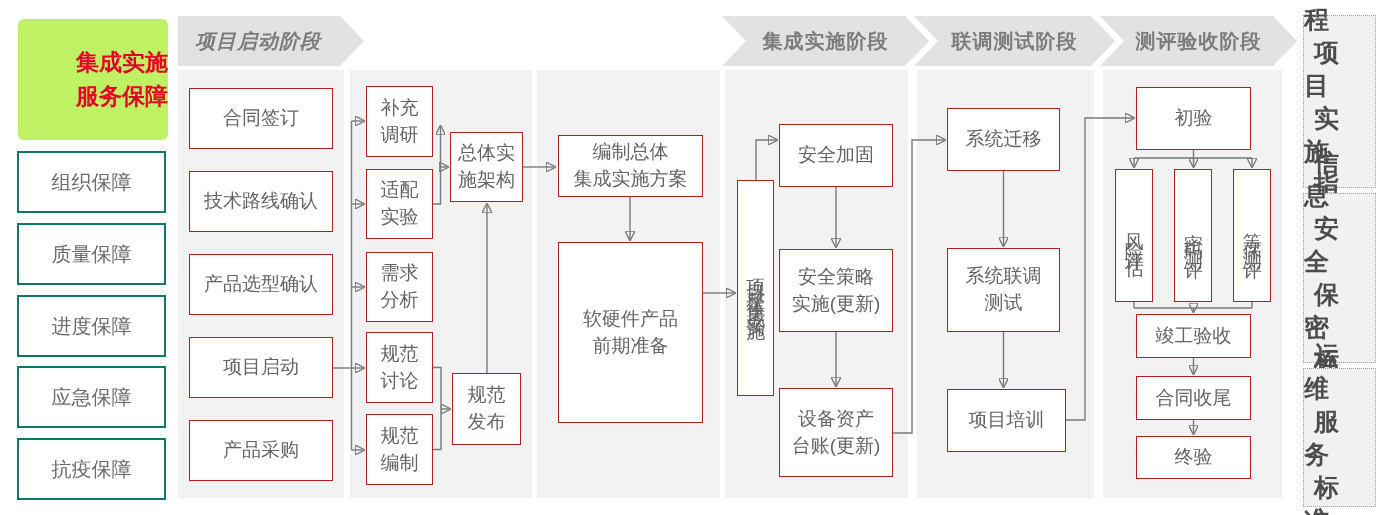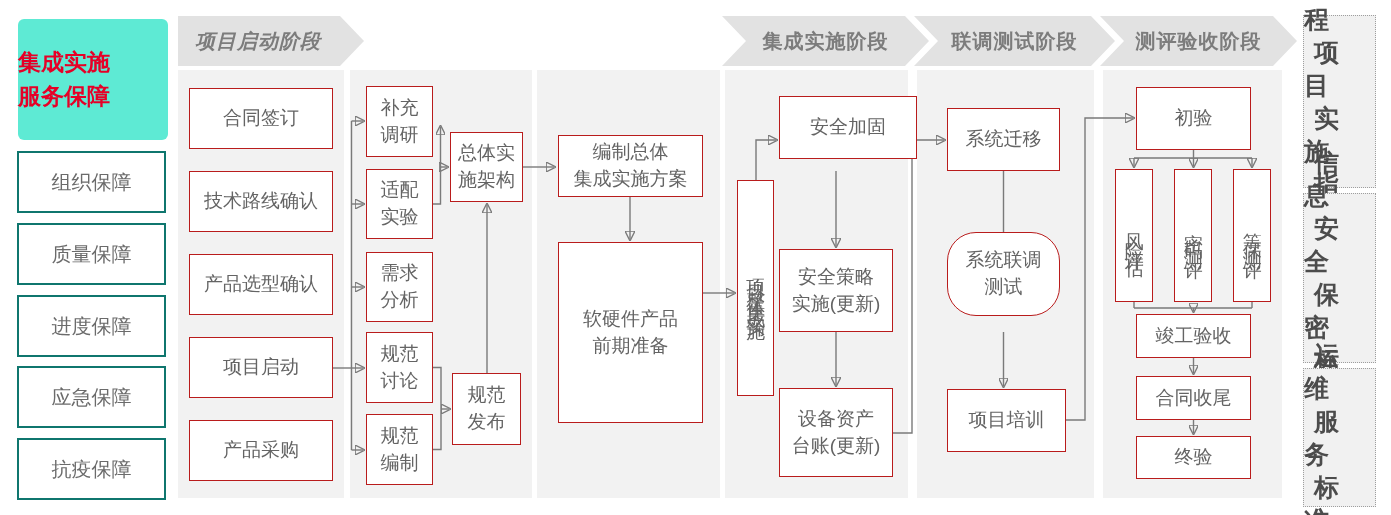--- a/index.html
+++ b/index.html
@@ -10,23 +10,23 @@
         font-weight:bold;font-size:20px;letter-spacing:1px;display:flex;align-items:center;
         justify-content:center;box-sizing:border-box;padding:0 26px 0 26px;
         clip-path:polygon(0 0,calc(100% - 24px) 0,100% 50%,calc(100% - 24px) 100%,0 100%,24px 50%);}
   .band.first{clip-path:polygon(0 0,calc(100% - 24px) 0,100% 50%,calc(100% - 24px) 100%,0 100%);
         padding-left:0;font-style:italic;}
   .node{position:absolute;box-sizing:border-box;background:#ffffff;border:1px solid #b91c1c;
         color:#646464;font-size:19px;line-height:1.4;display:flex;flex-direction:column;
         align-items:center;justify-content:center;text-align:center;}
   .vnode span{writing-mode:vertical-rl;text-orientation:upright;letter-spacing:6px;}
   .vnode.eval span{letter-spacing:9px;}
-  .side-title{position:absolute;box-sizing:border-box;background:#5eead4;border-radius:6px;
+  .side-title{position:absolute;box-sizing:border-box;background:#bef264;border-radius:6px;
         color:#e60027;font-weight:bold;font-size:23px;line-height:1.45;display:flex;
-        flex-direction:column;align-items:flex-start;justify-content:center;text-align:center;}
+        flex-direction:column;align-items:flex-end;justify-content:center;text-align:center;}
   .side-item{position:absolute;box-sizing:border-box;background:#fff;border:2px solid #0f766e;
         color:#6b6b6b;font-size:20px;display:flex;align-items:center;justify-content:center;}
   .std{position:absolute;box-sizing:border-box;background:#f1f1f1;border:1px dotted #9e9e9e;
         color:#4c4c4c;font-weight:bold;font-size:25px;display:flex;flex-direction:column;
         align-items:center;justify-content:center;}
   .std-line{letter-spacing:10px;text-indent:10px;line-height:1.32;}
   svg.wires{position:absolute;left:0;top:0;pointer-events:none;}
   svg.wires path{fill:none;stroke:#7a7a7a;stroke-width:1.4;}
 </style>
 </head>
@@ -162,36 +162,36 @@
       <span>集成实施方案</span>
     </div>
   <div class="node" style="left:558px;top:242px;width:145px;height:181px;">
       <span>软硬件产品</span>
       <span>前期准备</span>
     </div>
 
   <div class="node vnode" style="left:737px;top:180px;width:37px;height:216px;">
       <span>项目整体集成实施</span>
     </div>
-  <div class="node" style="left:779px;top:96px;width:138px;height:63px;">
+  <div class="node" style="left:779px;top:124px;width:114px;height:63px;">
       <span>安全加固</span>
     </div>
   <div class="node" style="left:779px;top:249px;width:114px;height:83px;">
       <span>安全策略</span>
       <span>实施(更新)</span>
     </div>
   <div class="node" style="left:779px;top:388px;width:114px;height:89px;">
       <span>设备资产</span>
       <span>台账(更新)</span>
     </div>
 
   <div class="node" style="left:947px;top:108px;width:113px;height:63px;">
       <span>系统迁移</span>
     </div>
-  <div class="node" style="left:947px;top:232px;width:113px;height:84px;border-radius:29px;">
+  <div class="node" style="left:947px;top:248px;width:113px;height:84px;">
       <span>系统联调</span>
       <span>测试</span>
     </div>
   <div class="node" style="left:947px;top:389px;width:119px;height:63px;">
       <span>项目培训</span>
     </div>
 
   <div class="node" style="left:1136px;top:87px;width:115px;height:63px;">
       <span>初验</span>
     </div>

